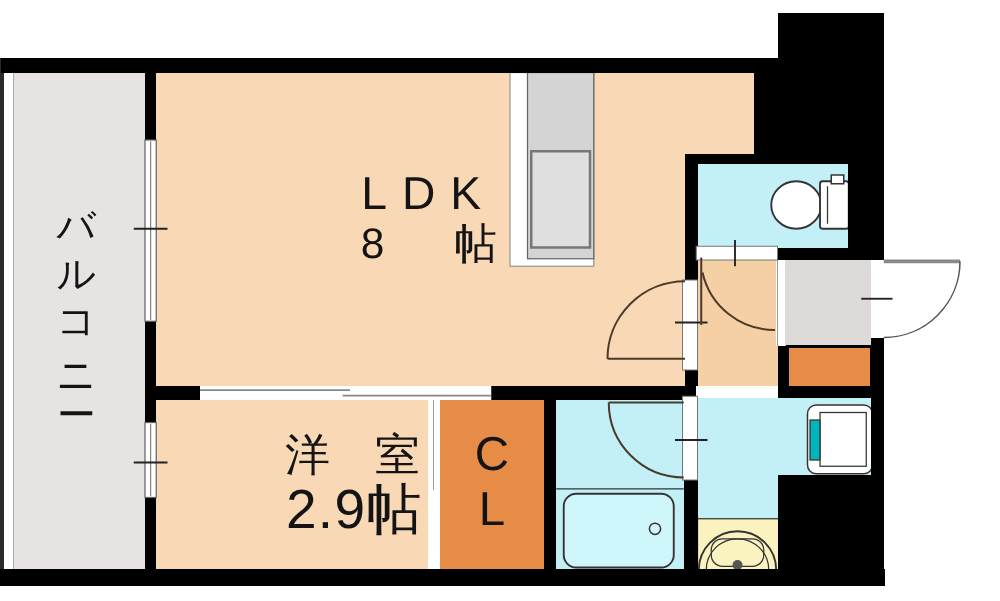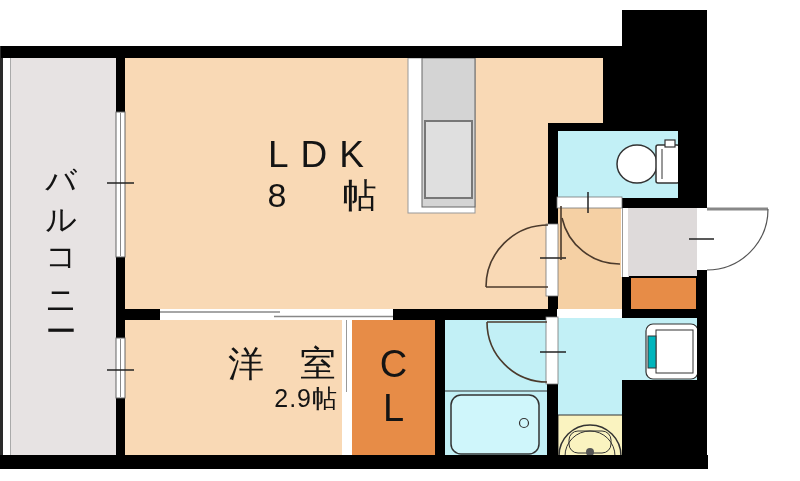--- a/index.html
+++ b/index.html
@@ -20,26 +20,26 @@
   .c-balcony{fill:var(--balcony_fill,#E7E3E3);}
   .c-genkan{fill:var(--genkan_fill,#DEDADA);}
   .c-counter{fill:var(--counter_fill,#D4D4D4);}
   .c-sinkfill{fill:var(--sink_fill,#DFDFDF);}
   .door-swing{stroke:var(--door_line,#4B3A2C);stroke-width:1.6;fill:none;}
   .fix{stroke:#333;fill:#fff;}
   .tick{stroke:#222;stroke-width:1.5;}
   .lbl{position:absolute;color:#141414;line-height:1.05;white-space:nowrap;}
   .lbl-balcony{left:44px;top:146px;font-size:31px;letter-spacing:7px;
     writing-mode:vertical-rl;text-orientation:mixed;}
-  .lbl-ldk{left:222px;top:136px;width:200px;text-align:center;}
+  .lbl-ldk{left:243px;top:136px;width:200px;text-align:center;}
   .lbl-ldk .name{font-size:37px;letter-spacing:12px;}
   .size-row{display:flex;justify-content:center;gap:56px;font-size:34px;margin-top:3px;}
   .lbl-yo{left:138px;top:345px;width:200px;text-align:right;}
   .lbl-yo .name{font-size:36px;word-spacing:22px;letter-spacing:2px;}
-  .lbl-yo .size{font-size:25px;letter-spacing:1px;margin-top:2px;}
+  .lbl-yo .size{font-size:44px;letter-spacing:1px;margin-top:2px;}
   .lbl-cl{left:352px;top:318px;width:83px;height:137px;display:flex;flex-direction:column;
     align-items:center;justify-content:center;gap:4px;font-size:38px;}
 </style>
 </head>
 <body>
 
 <div class="plan">
   <svg class="layer" width="800" height="481" viewBox="0 0 800 481">
 
     <g shape-rendering="crispEdges">

